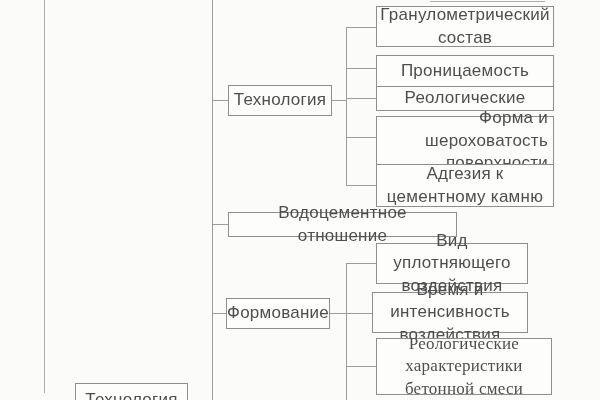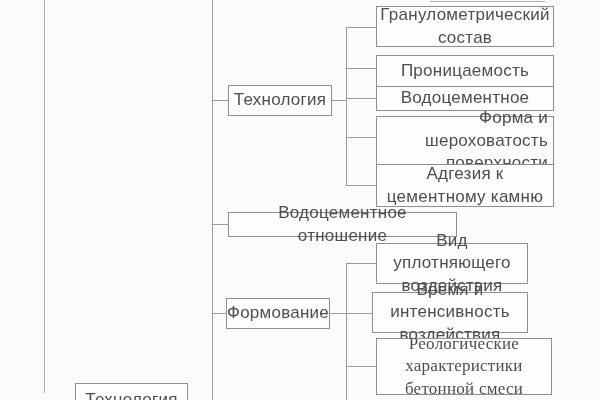--- a/index.html
+++ b/index.html
@@ -71,21 +71,21 @@
     <span>Формование</span>
   </div>
 
   <div class="node" style="left:376px; top:6px; width:178px; height:41px;">
     <span>Гранулометрический состав</span>
   </div>
   <div class="node" style="left:376px; top:55px; width:178px; height:32px;">
     <span>Проницаемость</span>
   </div>
   <div class="node" style="left:376px; top:86px; width:178px; height:25px;">
-    <span>Водоцементное</span>
+    <span>Реологические</span>
   </div>
   <div class="node" style="left:376px; top:116px; width:178px; height:50px;text-align:right;">
     <span>Форма и шероховатость поверхности</span>
   </div>
   <div class="node" style="left:376px; top:164px; width:178px; height:43px;">
     <span>Адгезия к цементному камню</span>
   </div>
 
   <div class="node" style="left:376px; top:243px; width:152px; height:41px;">
     <span>Вид уплотняющего воздействия</span>

